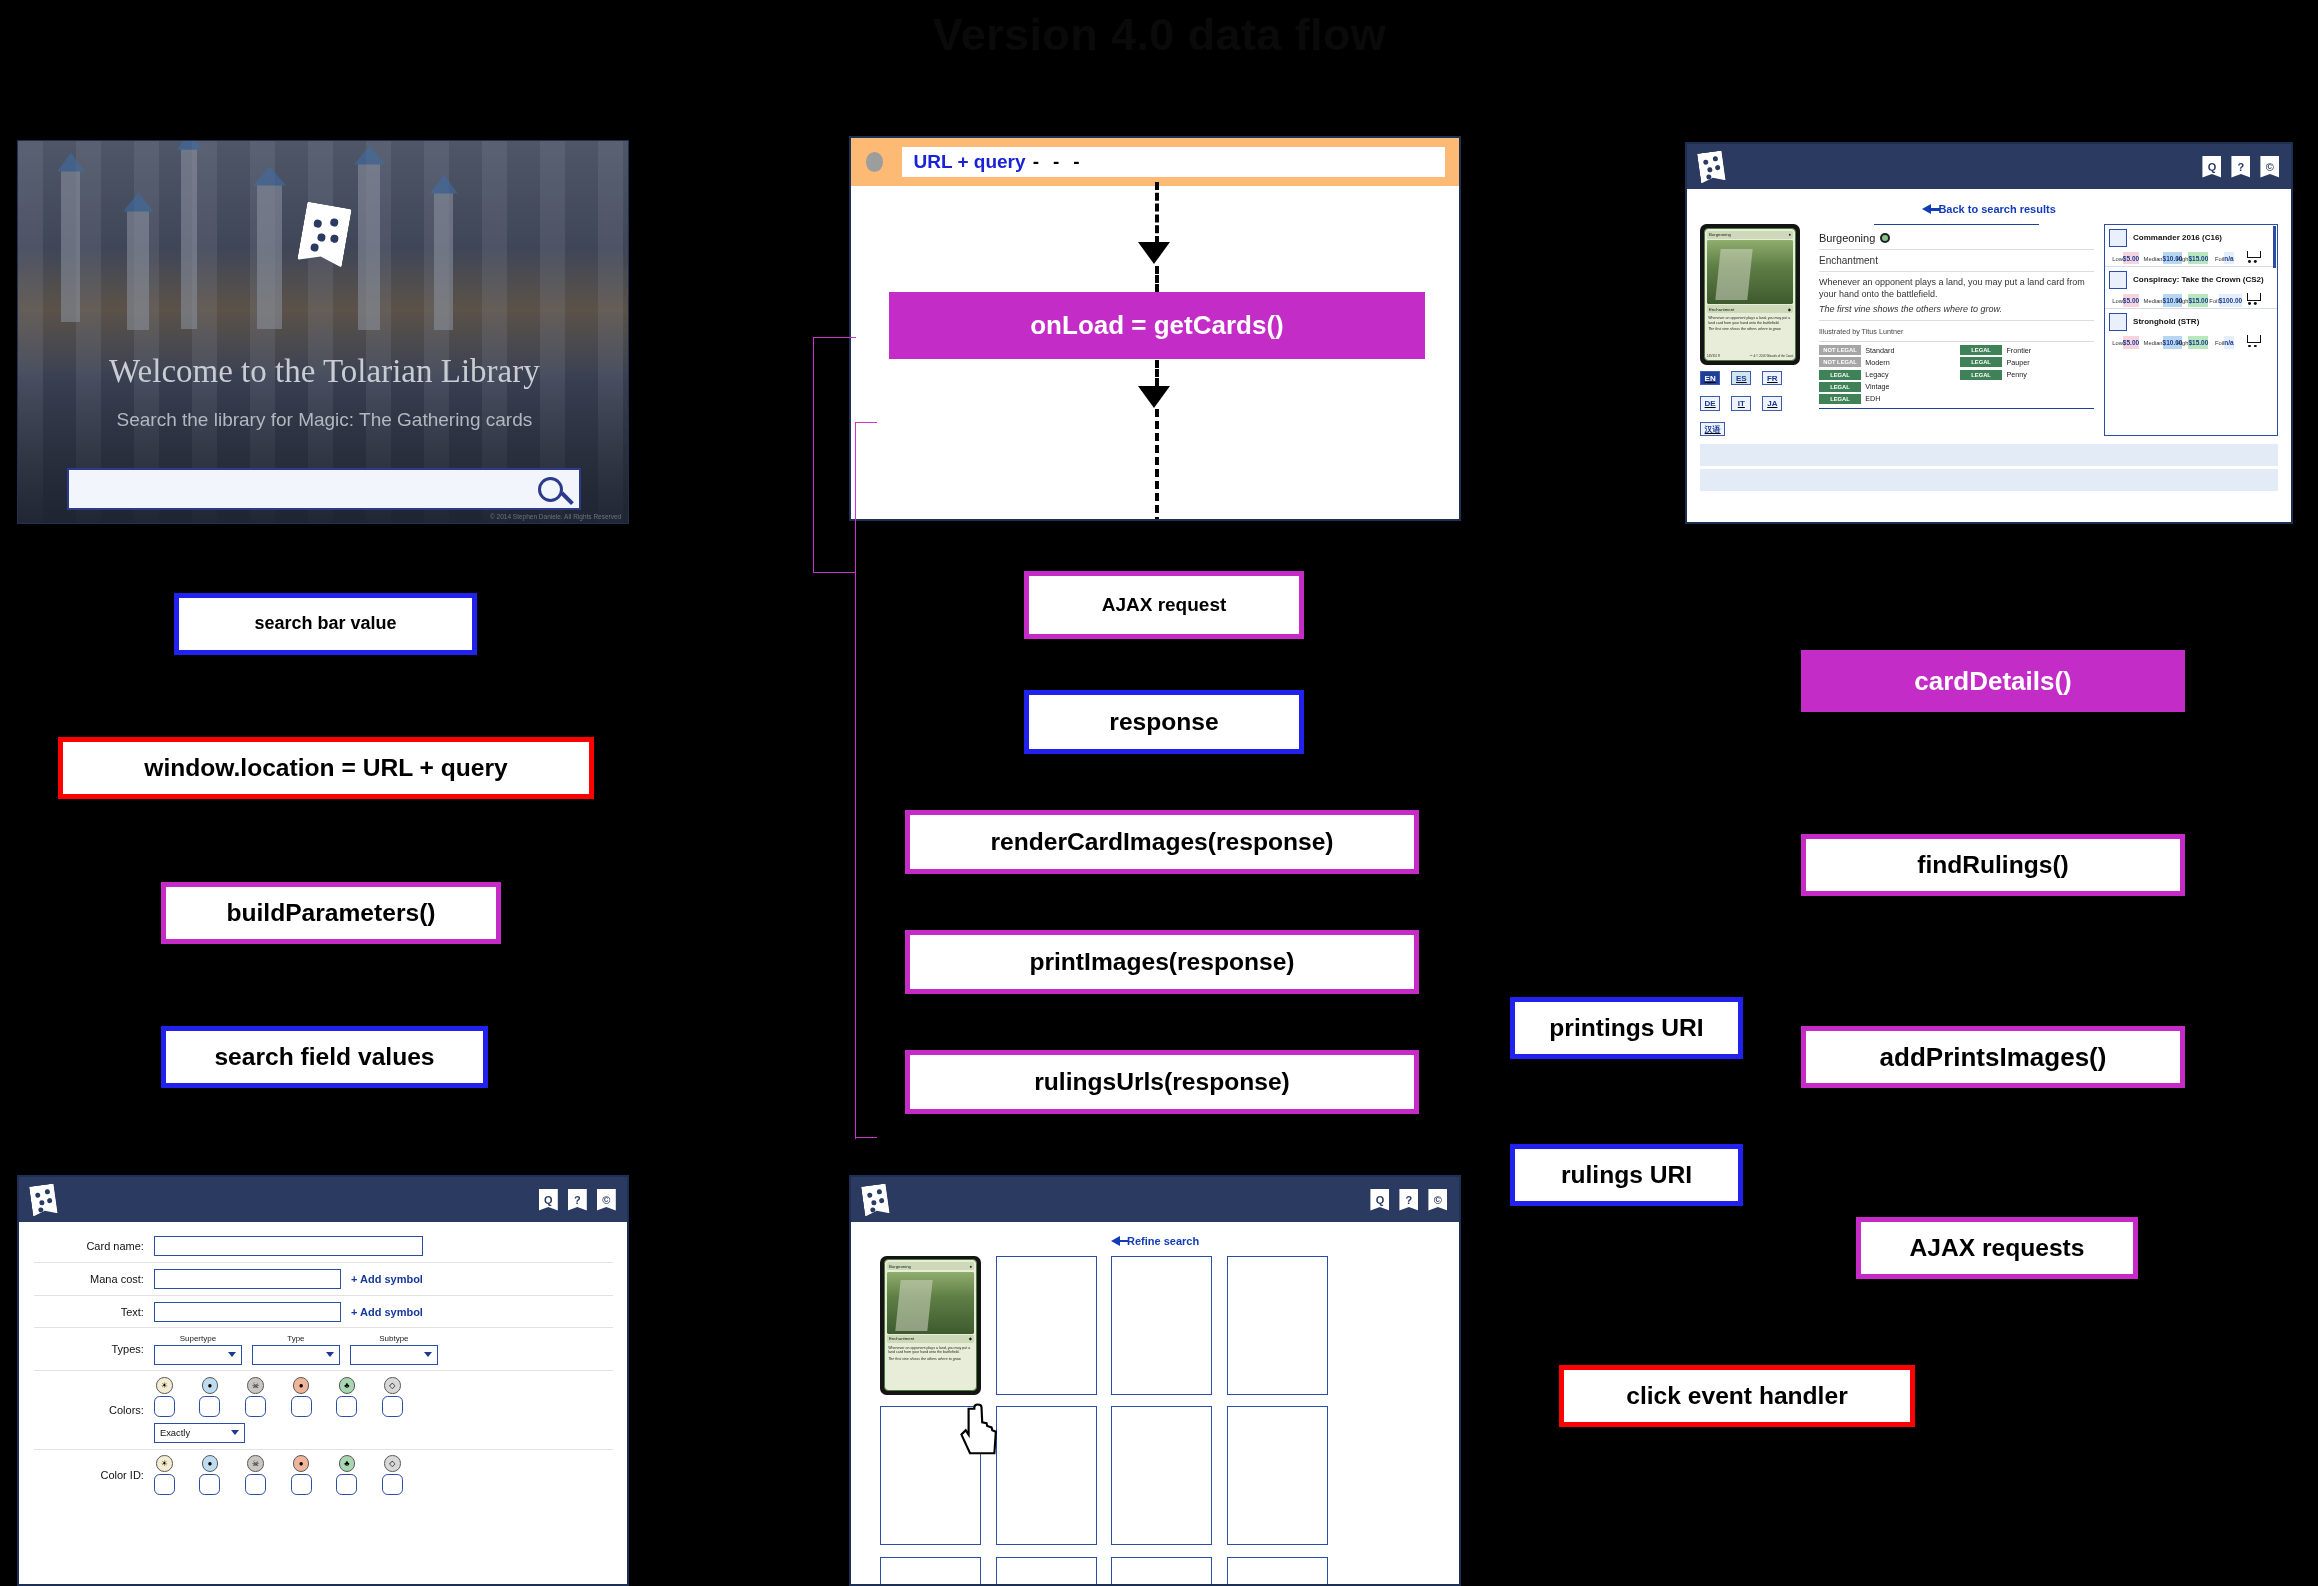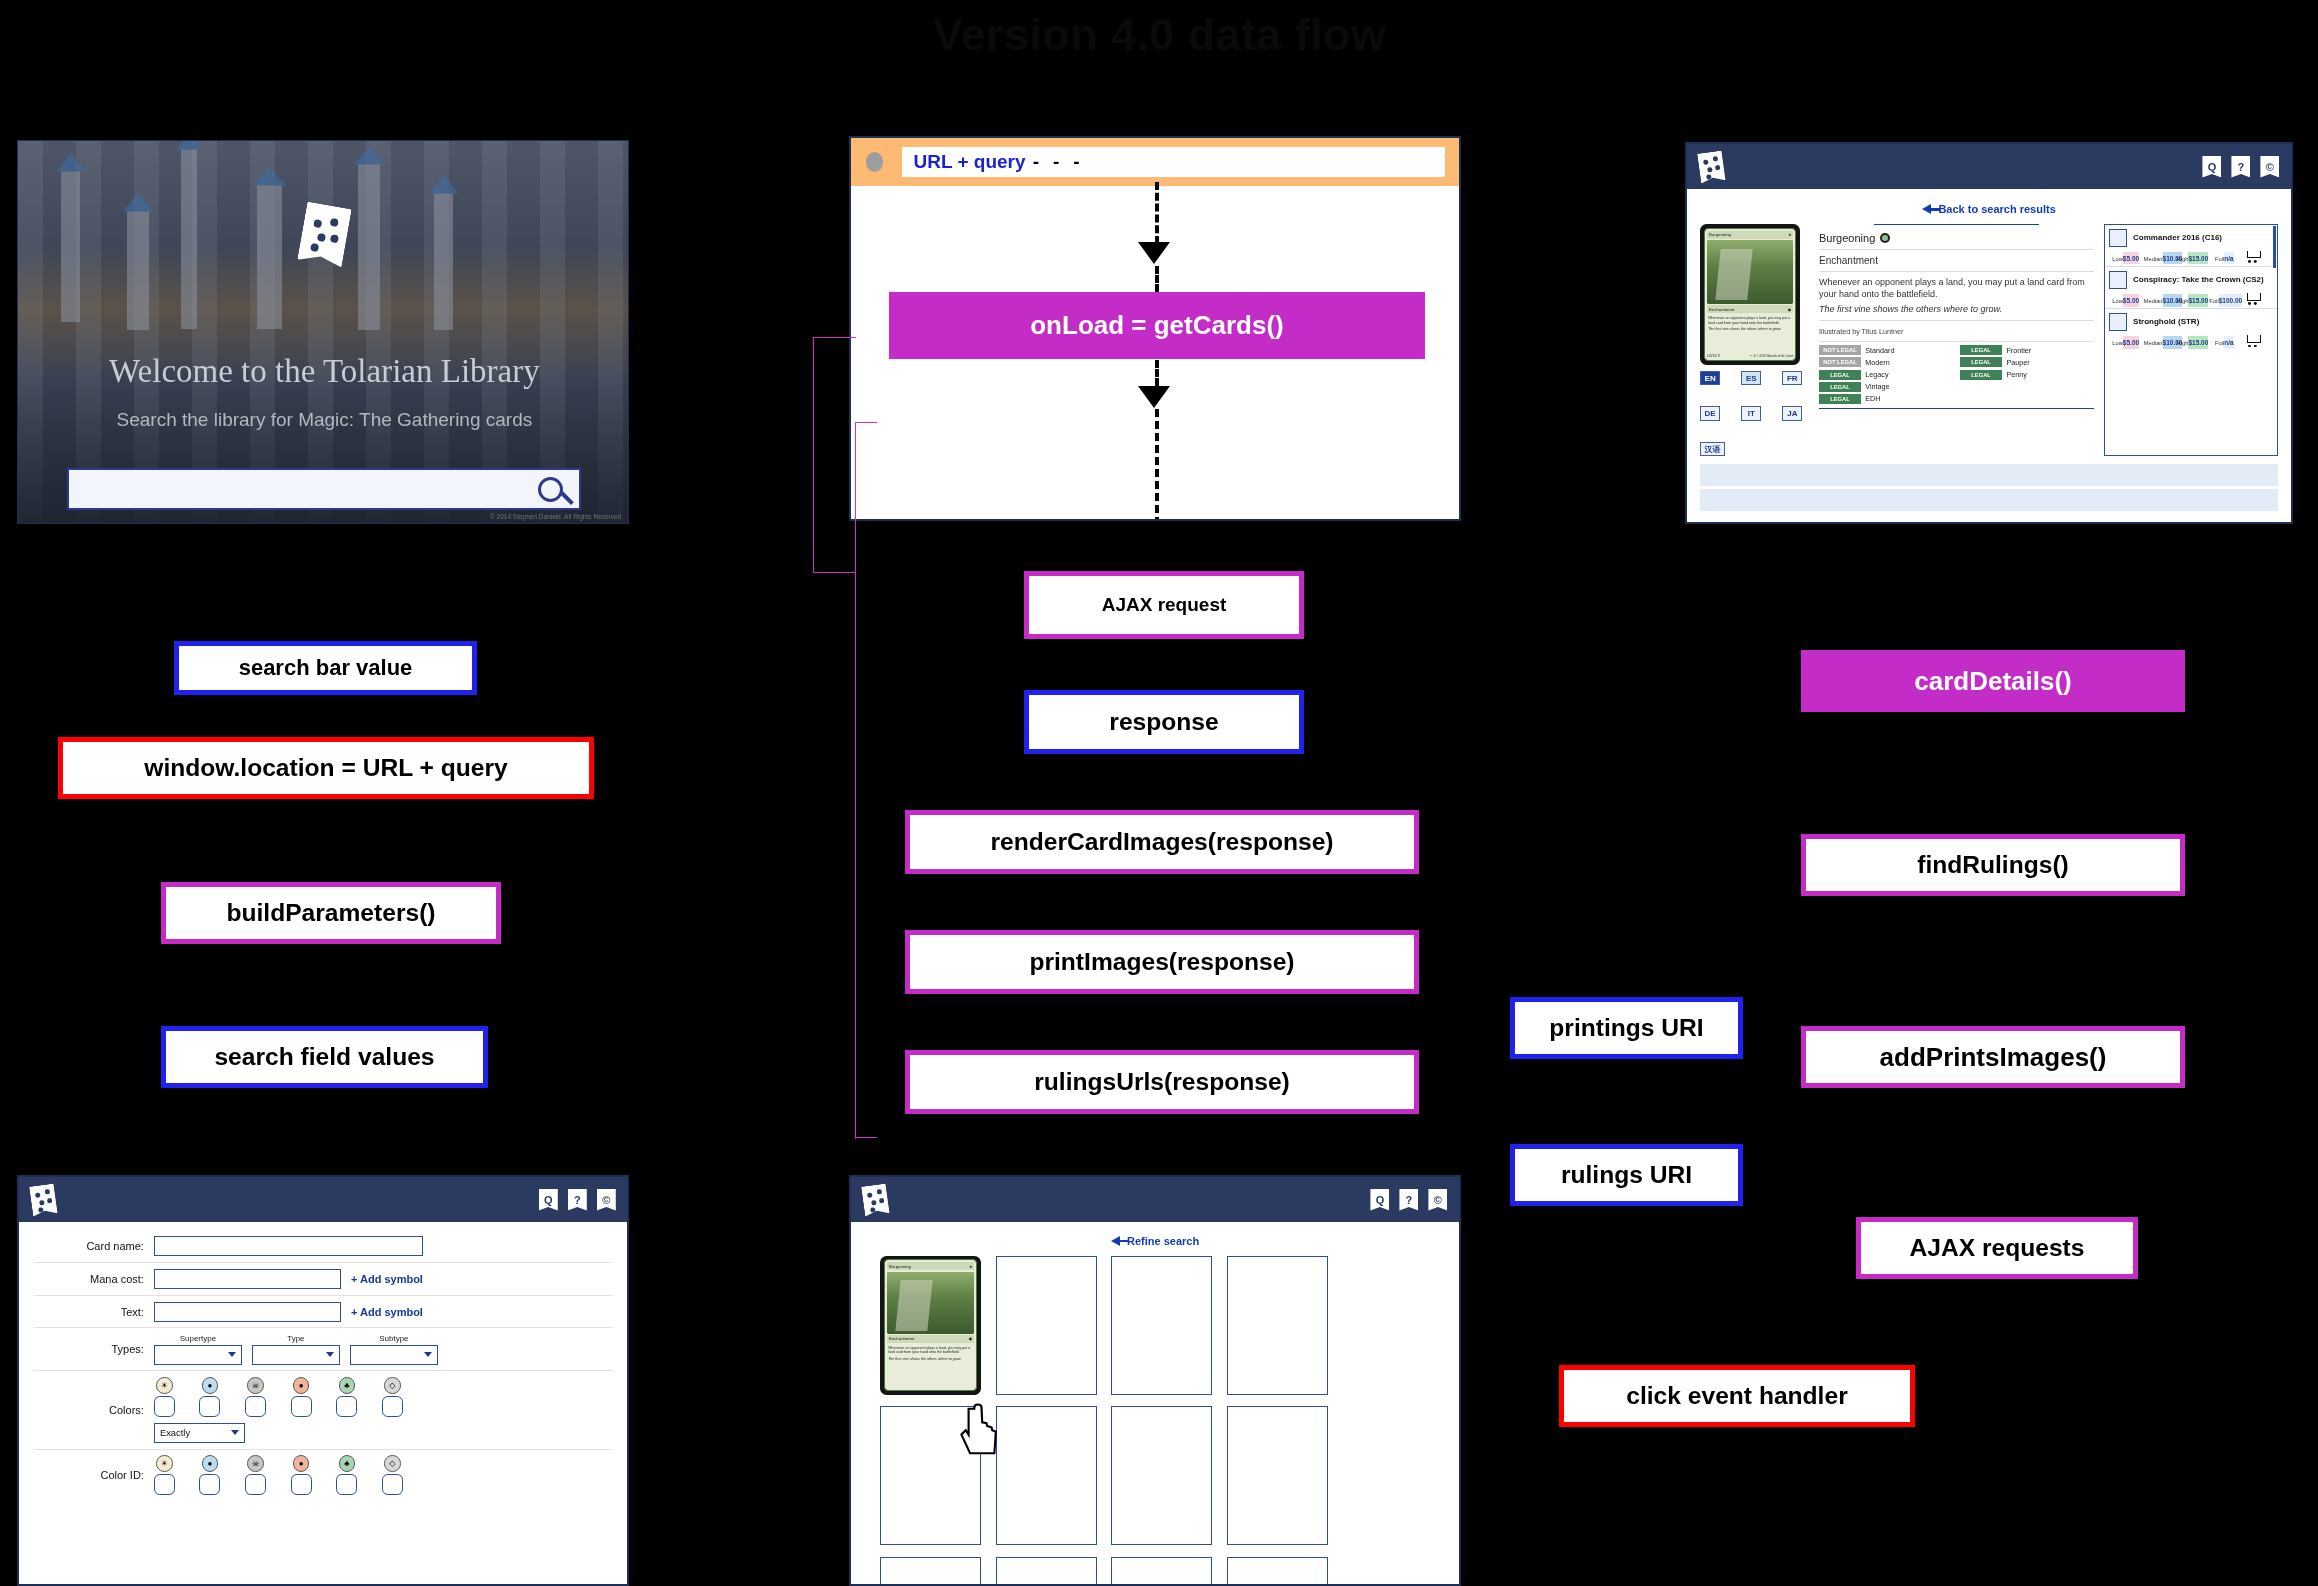--- a/index.html
+++ b/index.html
@@ -95,21 +95,21 @@
   .mtgcard .ttl{background:#cdd9b9;font-size:4.3px;padding:1.4px 2.2px;border-radius:1.4px;
                 display:flex;justify-content:space-between;color:#14210c;}
   .mtgcard .art{flex:0 0 64px;border-radius:1.4px;
       background:linear-gradient(180deg,#8fae6d 0%,#5f7f46 40%,#3d5a2e 100%);position:relative;overflow:hidden;}
   .mtgcard .art:after{content:"";position:absolute;left:11.6px;top:8.7px;width:32px;height:51px;
       background:rgba(210,215,195,.55);transform:skewX(-6deg);}
   .mtgcard .tline{background:#cdd9b9;font-size:4.3px;padding:1.4px 2.2px;border-radius:1.4px;
                   display:flex;justify-content:space-between;color:#14210c;}
   .mtgcard .txt{flex:1;font-size:3.6px;line-height:1.35;color:#1d2414;padding:1.4px;}
   .mtgcard .foot{font-size:2.9px;color:#2a2a2a;display:flex;justify-content:space-between;}
-  .langrow{display:flex;gap:21px;margin-top:5.8px;flex-wrap:wrap;width:109px;}
+  .langrow{display:flex;gap:11px;margin-top:5.8px;flex-wrap:wrap;width:109px;text-decoration:underline;}
   .lang{min-width:20px;height:14.5px;border:0.7px solid #3f5bb0;background:#eef3fd;color:#1b3a8f;
         font-size:8px;font-weight:700;display:flex;align-items:center;justify-content:center;padding:0 3.6px;box-sizing:border-box;}
   .lang.sel{background:#1f3f96;color:#fff;}
   .lang.alt{background:#cfe6ef;}
   .info{flex:1 1 auto;min-width:0;}
   .info .rule{border-top:1.4px solid #1e3fa0;width:60%;margin:0 auto 4.3px auto;}
   .info .nm{font-size:11px;color:#222;display:flex;align-items:center;gap:4.3px;padding:2.2px 0;}
   .pip{width:10px;height:10px;border-radius:50%;background:#1f1f1f;display:inline-block;position:relative;}
   .pip:after{content:"";position:absolute;left:2.2px;top:2.2px;width:5.8px;height:5.8px;border-radius:50%;background:#86c38a;}
   .info .sep{border-bottom:0.7px solid #dcdcdc;margin:2.9px 0;}
@@ -576,21 +576,21 @@
       <div class="slot" style="height:29px"></div>
     </div>
 
     <svg class="handcur" viewBox="0 0 60 78">
       <path d="M12 8 L12 44 L8 38 L2 44 L14 70 L48 70 L50 40 L45 38 L44 34 L38 32
                L37 28 L31 27 L30 6 Q30 2 25 2 Q20 2 20 6 L20 8 Z" fill="#ffffff" stroke="#000000" stroke-width="3"></path>
     </svg>
   </div>
 </div>
 
-<div class="fbox blue" style="left:174px;top:593px;width:303px;height:54px;font-size:22px;margin-top:48px;">search bar value</div>
+<div class="fbox blue" style="left:174px;top:593px;width:303px;height:62px;font-size:18px;">search bar value</div>
 <div class="fbox red" style="left:58px;top:737px;width:536px;height:62px;font-size:24.6px;">window.location = URL + query</div>
 <div class="fbox magenta" style="left:161px;top:882px;width:340px;height:62px;font-size:24.6px;">buildParameters()</div>
 <div class="fbox blue" style="left:161px;top:1026px;width:327px;height:62px;font-size:24.6px;">search field values</div>
 
 <div class="fbox magenta" style="left:1024px;top:571px;width:280px;height:68px;font-size:19px;">AJAX request</div>
 <div class="fbox blue" style="left:1024px;top:690px;width:280px;height:64px;font-size:24.6px;">response</div>
 <div class="fbox magenta" style="left:905px;top:810px;width:514px;height:64px;font-size:24.6px;">renderCardImages(response)</div>
 <div class="fbox magenta" style="left:905px;top:930px;width:514px;height:64px;font-size:24.6px;">printImages(response)</div>
 <div class="fbox magenta" style="left:905px;top:1050px;width:514px;height:64px;font-size:24.6px;">rulingsUrls(response)</div>
 

